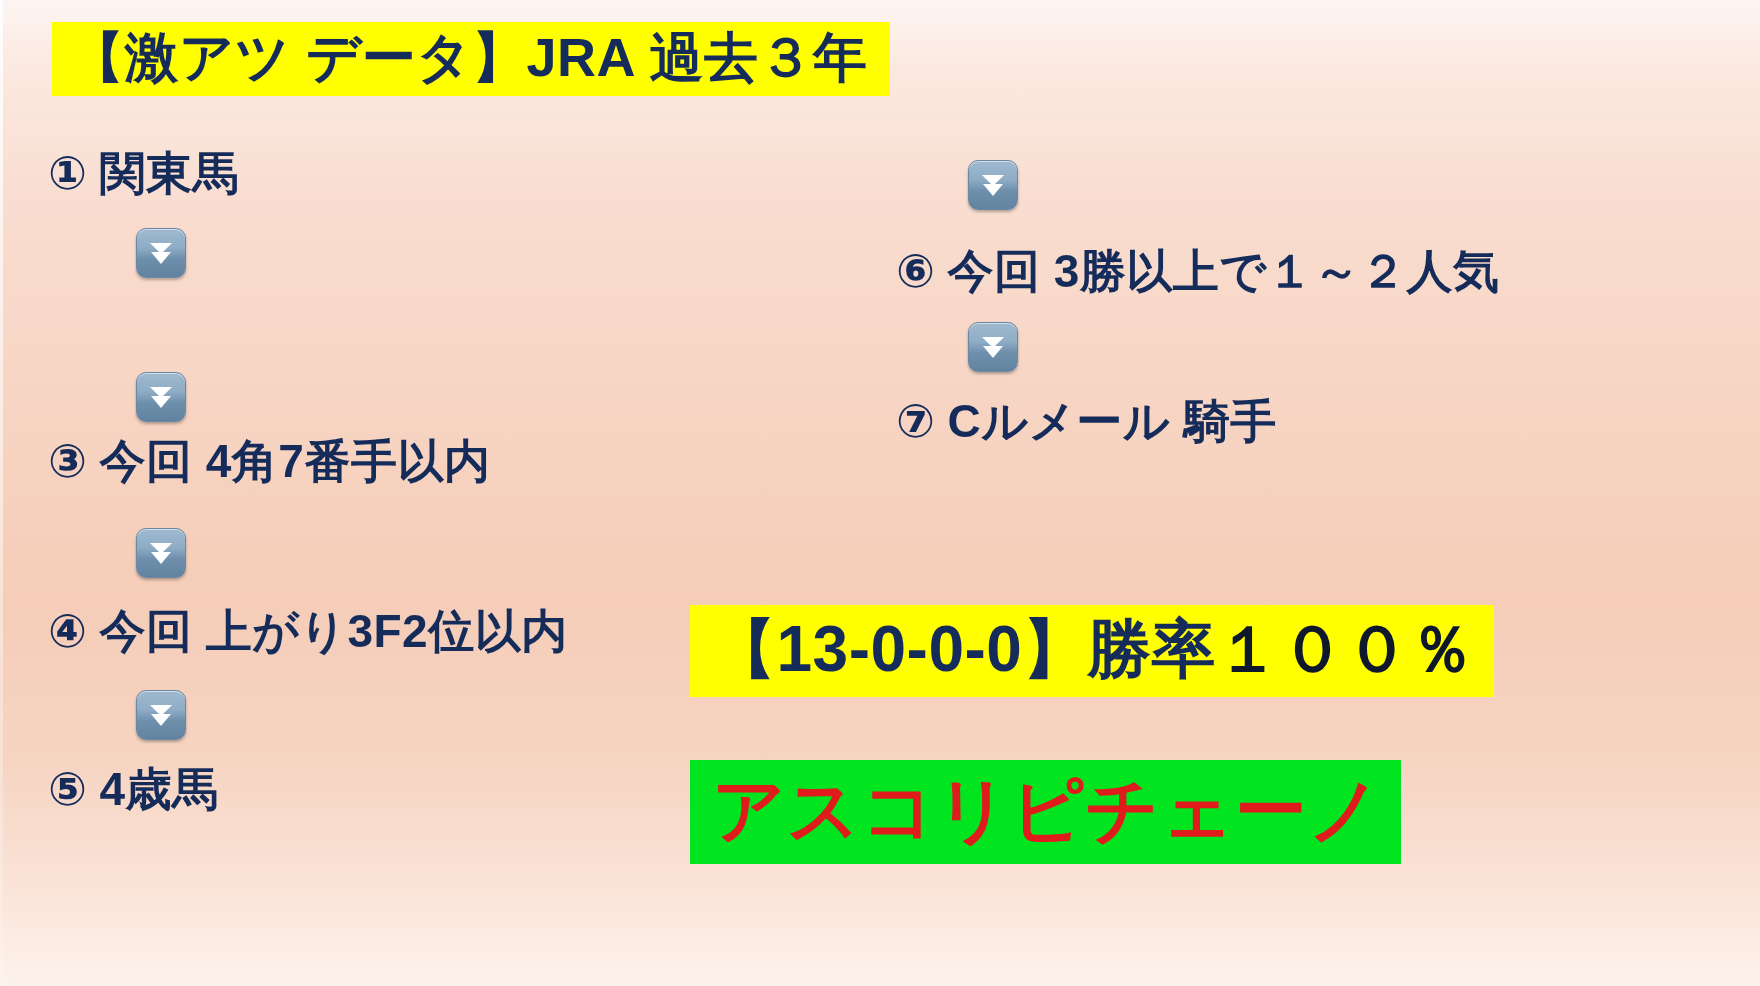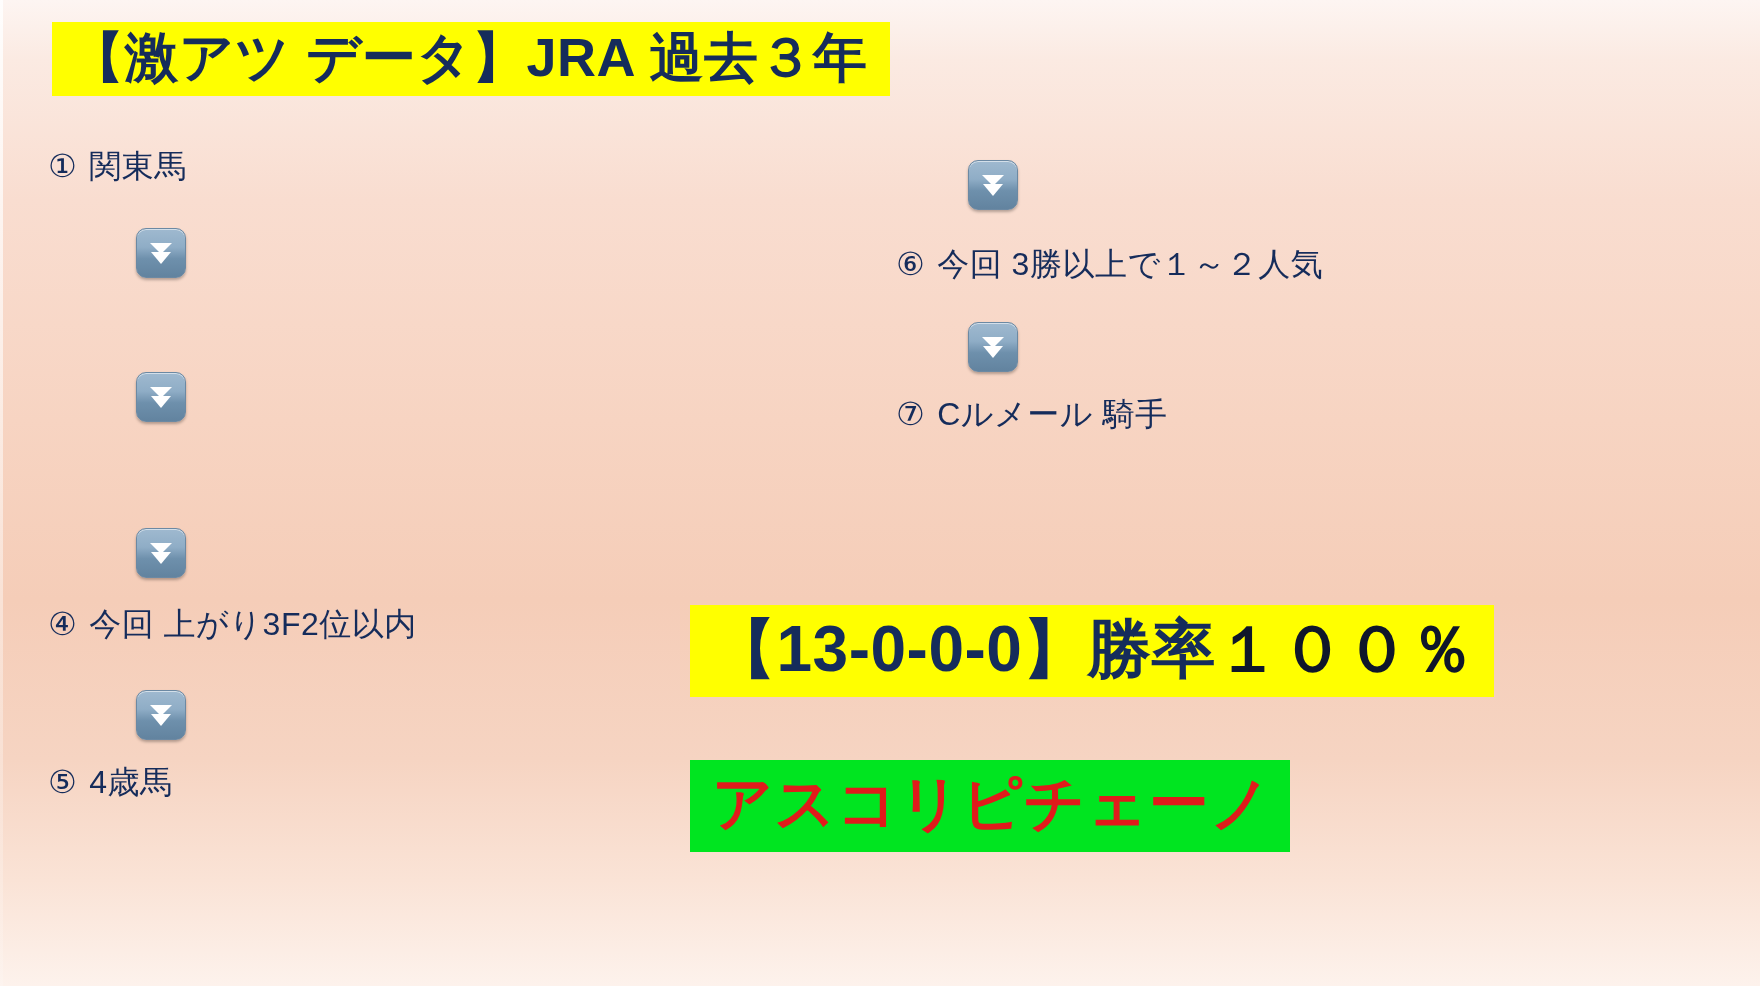--- a/index.html
+++ b/index.html
@@ -55,22 +55,22 @@
     font-size: 54px;
     font-weight: bold;
     color: #152C5B;
     letter-spacing: 0.5px;
   }
 
   
   .cond {
     position: absolute;
     white-space: nowrap;
-    font-size: 32px;
-    font-weight: normal;
+    font-size: 46px;
+    font-weight: bold;
     color: #152C5B;
     line-height: 1;
     letter-spacing: 0.5px;
   }
   .cond .num { margin-right: 12px; }
 
   
   .arrow-icon {
     position: absolute;
     width: 48px;
@@ -103,21 +103,21 @@
 
   .name-band {
     position: absolute;
     background: #00E520;
     white-space: nowrap;
     line-height: 1;
     padding: 14px 18px 18px 22px;
     text-align: center;
   }
   .name-text {
-    font-size: 60px;
+    font-size: 72px;
     font-weight: bold;
     color: #E01B1B;
     letter-spacing: 1px;
   }
 </style>
 </head>
 <body>
 
 <div id="slide">
 
@@ -137,20 +137,23 @@
   </div>
 
 
   <div class="arrow-icon" style="left:136px; top:372px;">
     <svg width="30" height="30" viewBox="0 0 30 30" aria-hidden="true">
       <polygon points="4,5 26,5 15,16" fill="#ffffff"></polygon>
       <polygon points="5,14 25,14 15,26" fill="#ffffff"></polygon>
     </svg>
   </div>
 
+  <div class="cond" style="left:48px; top:438px;">
+    <span class="num">③</span><span>今回 4角7番手以内</span>
+  </div>
 
   <div class="arrow-icon" style="left:136px; top:528px;">
     <svg width="30" height="30" viewBox="0 0 30 30" aria-hidden="true">
       <polygon points="4,5 26,5 15,16" fill="#ffffff"></polygon>
       <polygon points="5,14 25,14 15,26" fill="#ffffff"></polygon>
     </svg>
   </div>
 
   <div class="cond" style="left:48px; top:608px;">
     <span class="num">④</span><span>今回 上がり3F2位以内</span>

